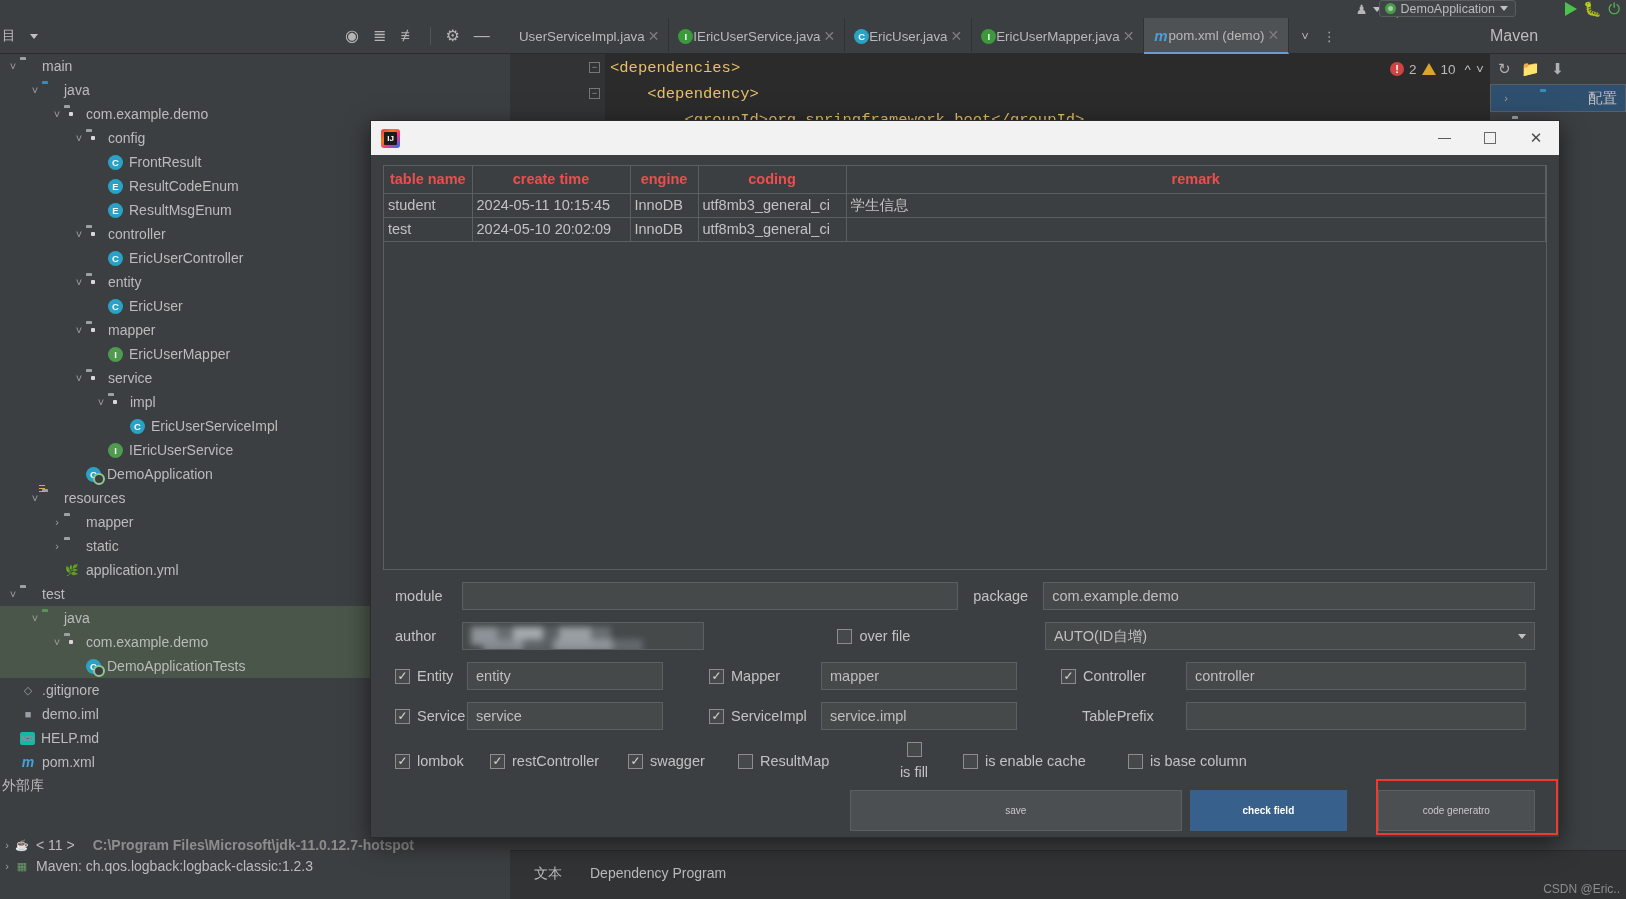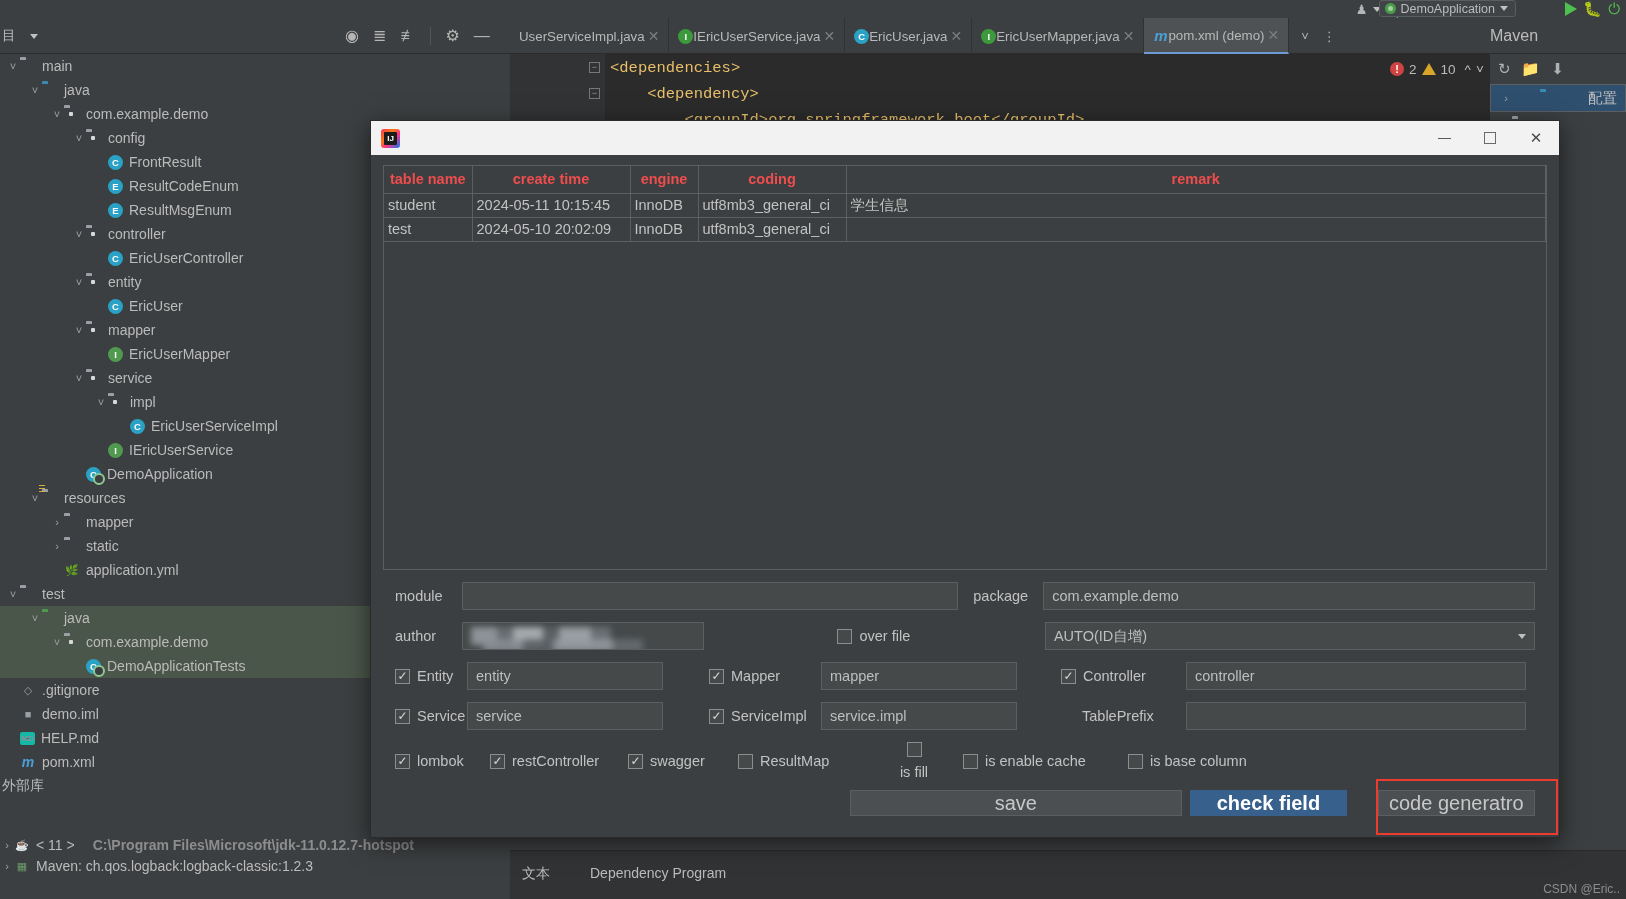--- a/index.html
+++ b/index.html
@@ -163,22 +163,22 @@
   }
   .cbx { width:15px;height:15px;border:1px solid #8d8d8d; background:#45494a; display:inline-flex;
          align-items:center;justify-content:center; flex:0 0 auto; }
   .cbx.on::after { content:"\2713"; color:#d8d8d8; font-size:12px; line-height:1; }
   .cbl { display:flex; align-items:center; gap:7px; color:#c2c2c2; font-size:14.5px; }
   .sel {
     background:#45494a; border:1px solid #5c5f61; height:28px; color:#bfbfbf; font-size:14.5px;
     padding:0 8px; display:flex; align-items:center; justify-content:space-between;
   }
   .btn {
-    height:26px; display:flex; align-items:center; justify-content:center;
-    background:#4b4f51; border:1px solid #5c5f61; color:#c8c8c8; font-size:20px; cursor:default;
+    height:41px; display:flex; align-items:center; justify-content:center;
+    background:#4b4f51; border:1px solid #5c5f61; color:#c8c8c8; font-size:10px; cursor:default;
   }
   .btn.primary { background:#37618c; border-color:#37618c; color:#fff; font-weight:bold; }
   .redbox { position:absolute; border:2px solid #ee3b30; }
   .author-blur {
     background:#45494a; border:1px solid #5c5f61; height:28px; position:relative; overflow:hidden;
   }
   .author-blur::before{
     content:""; position:absolute; left:8px; top:4px; width:140px; height:18px;
     background:linear-gradient(90deg,#9aa0a6 0 26px,#6e7478 26px 42px,#b6bcc0 42px 72px,#5f6569 72px 88px,#a8aeb2 88px 120px,#70767a 120px 140px);
     filter: blur(3px); opacity:.85;
@@ -514,21 +514,21 @@
         <div class="mvrow">
           <span class="arrow none"></span>
           <span>依</span>
         </div>
       </div>
   </div>
 
   <div class="bottomdock">
     <div class="crumbs">project  /  dependencies</div>
     <div class="dockstrip">
-      <div class="dockitem" style="left:12px;justify-content:center;">
+      <div class="dockitem" style="left:24px;justify-content:center;">
         <span>文本</span>
       </div>
       <div class="dockitem" style="left:80px;">
         <span>Dependency Program</span>
       </div>
     </div>
     <div class="watermark">CSDN @Eric..</div>
   </div>
 
   <div class="dialog">

